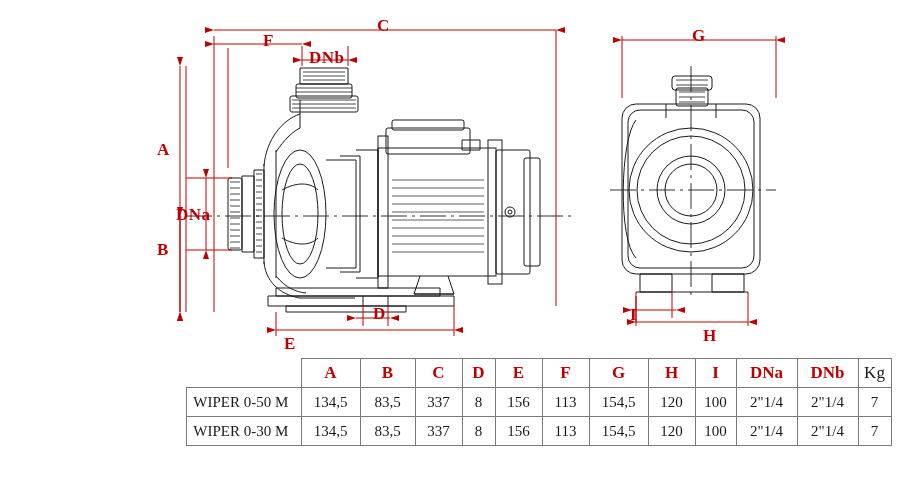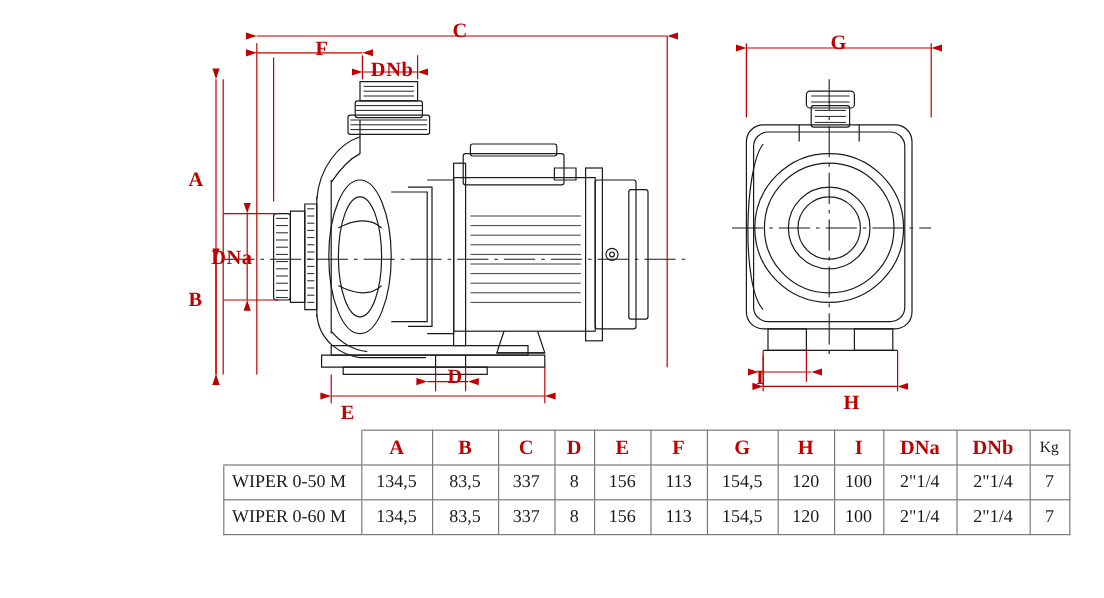--- a/index.html
+++ b/index.html
@@ -41,21 +41,21 @@
     height:20px;
   }
   .spec-table th{
     color:#c00000;
     font-weight:bold;
     font-size:17px;
   }
   .spec-table th.kg{
     color:#1a1a1a;
     font-weight:normal;
-    font-size:13px;
+    font-size:17px;
   }
   .spec-table td.model{
     text-align:center;
     padding-right:8px;
     font-size:15px;
     color:#1a1a1a;
     white-space:nowrap;
   }
   .spec-table .corner{border-top:none;border-left:none;background:#fff;}
 </style>
@@ -243,21 +243,21 @@
         <td>156</td>
         <td>113</td>
         <td>154,5</td>
         <td>120</td>
         <td>100</td>
         <td>2"1/4</td>
         <td>2"1/4</td>
         <td>7</td>
       </tr>
       <tr>
-        <td class="model">WIPER 0-60 M</td>
+        <td class="model">WIPER 0-30 M</td>
         <td>134,5</td>
         <td>83,5</td>
         <td>337</td>
         <td>8</td>
         <td>156</td>
         <td>113</td>
         <td>154,5</td>
         <td>120</td>
         <td>100</td>
         <td>2"1/4</td>

